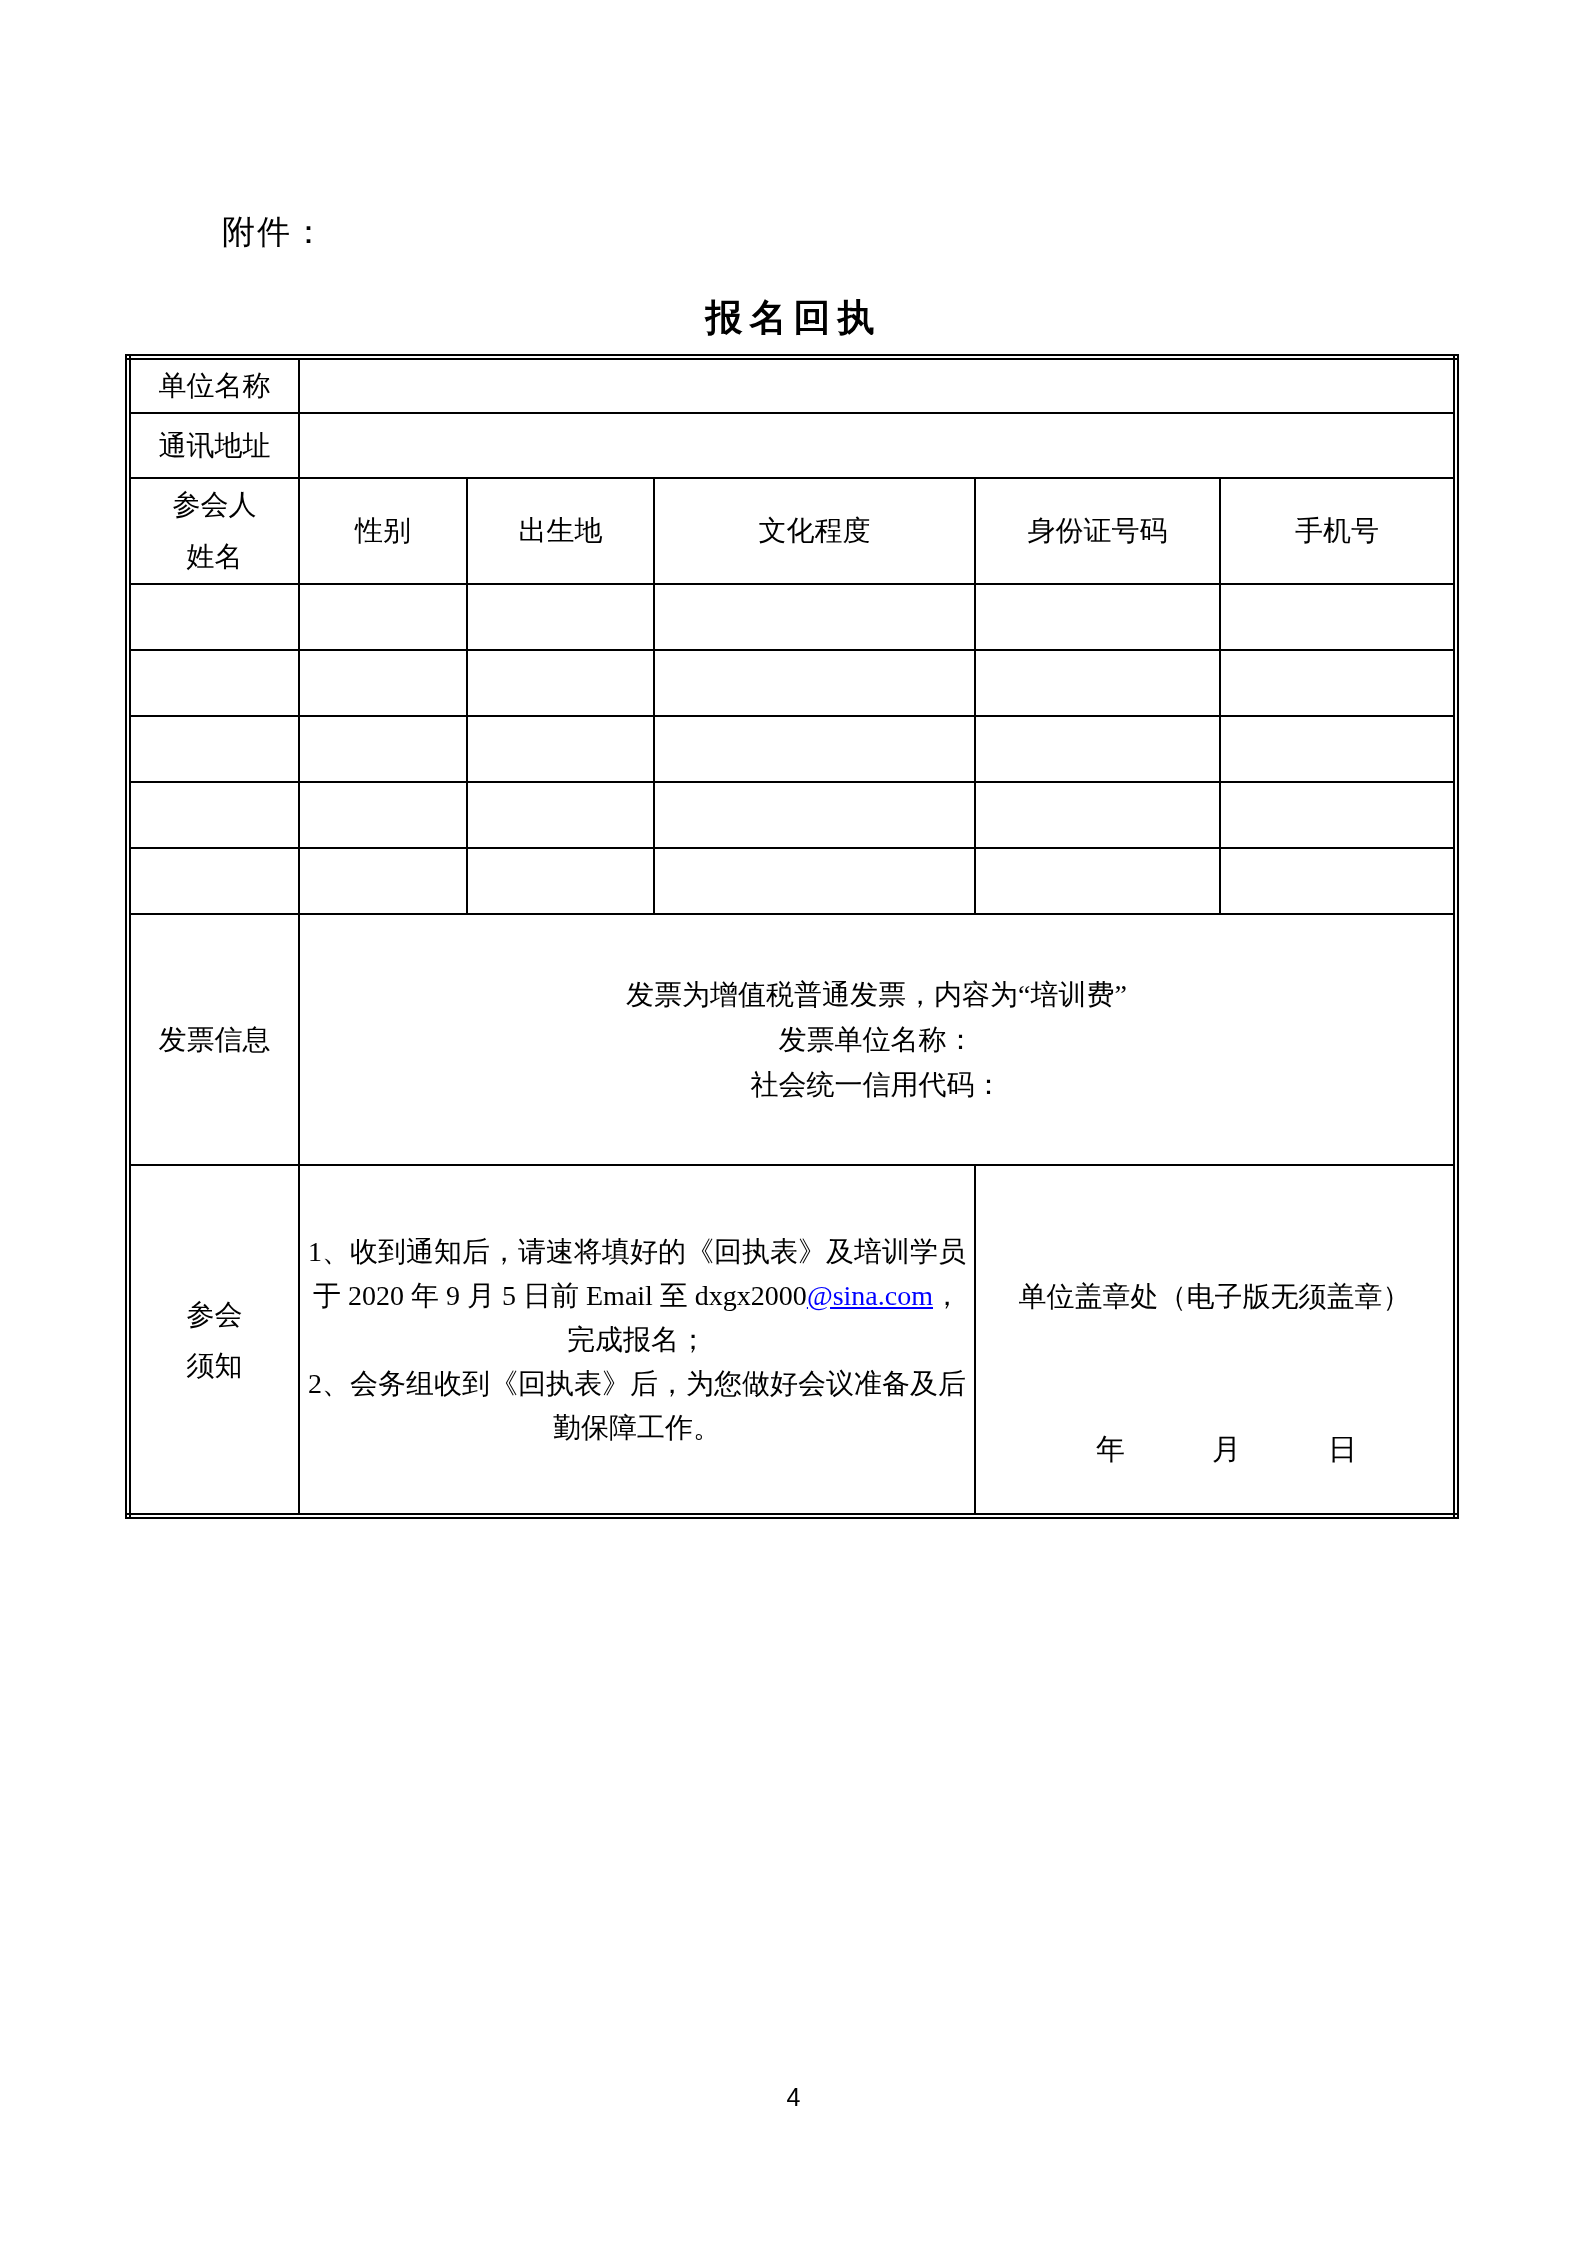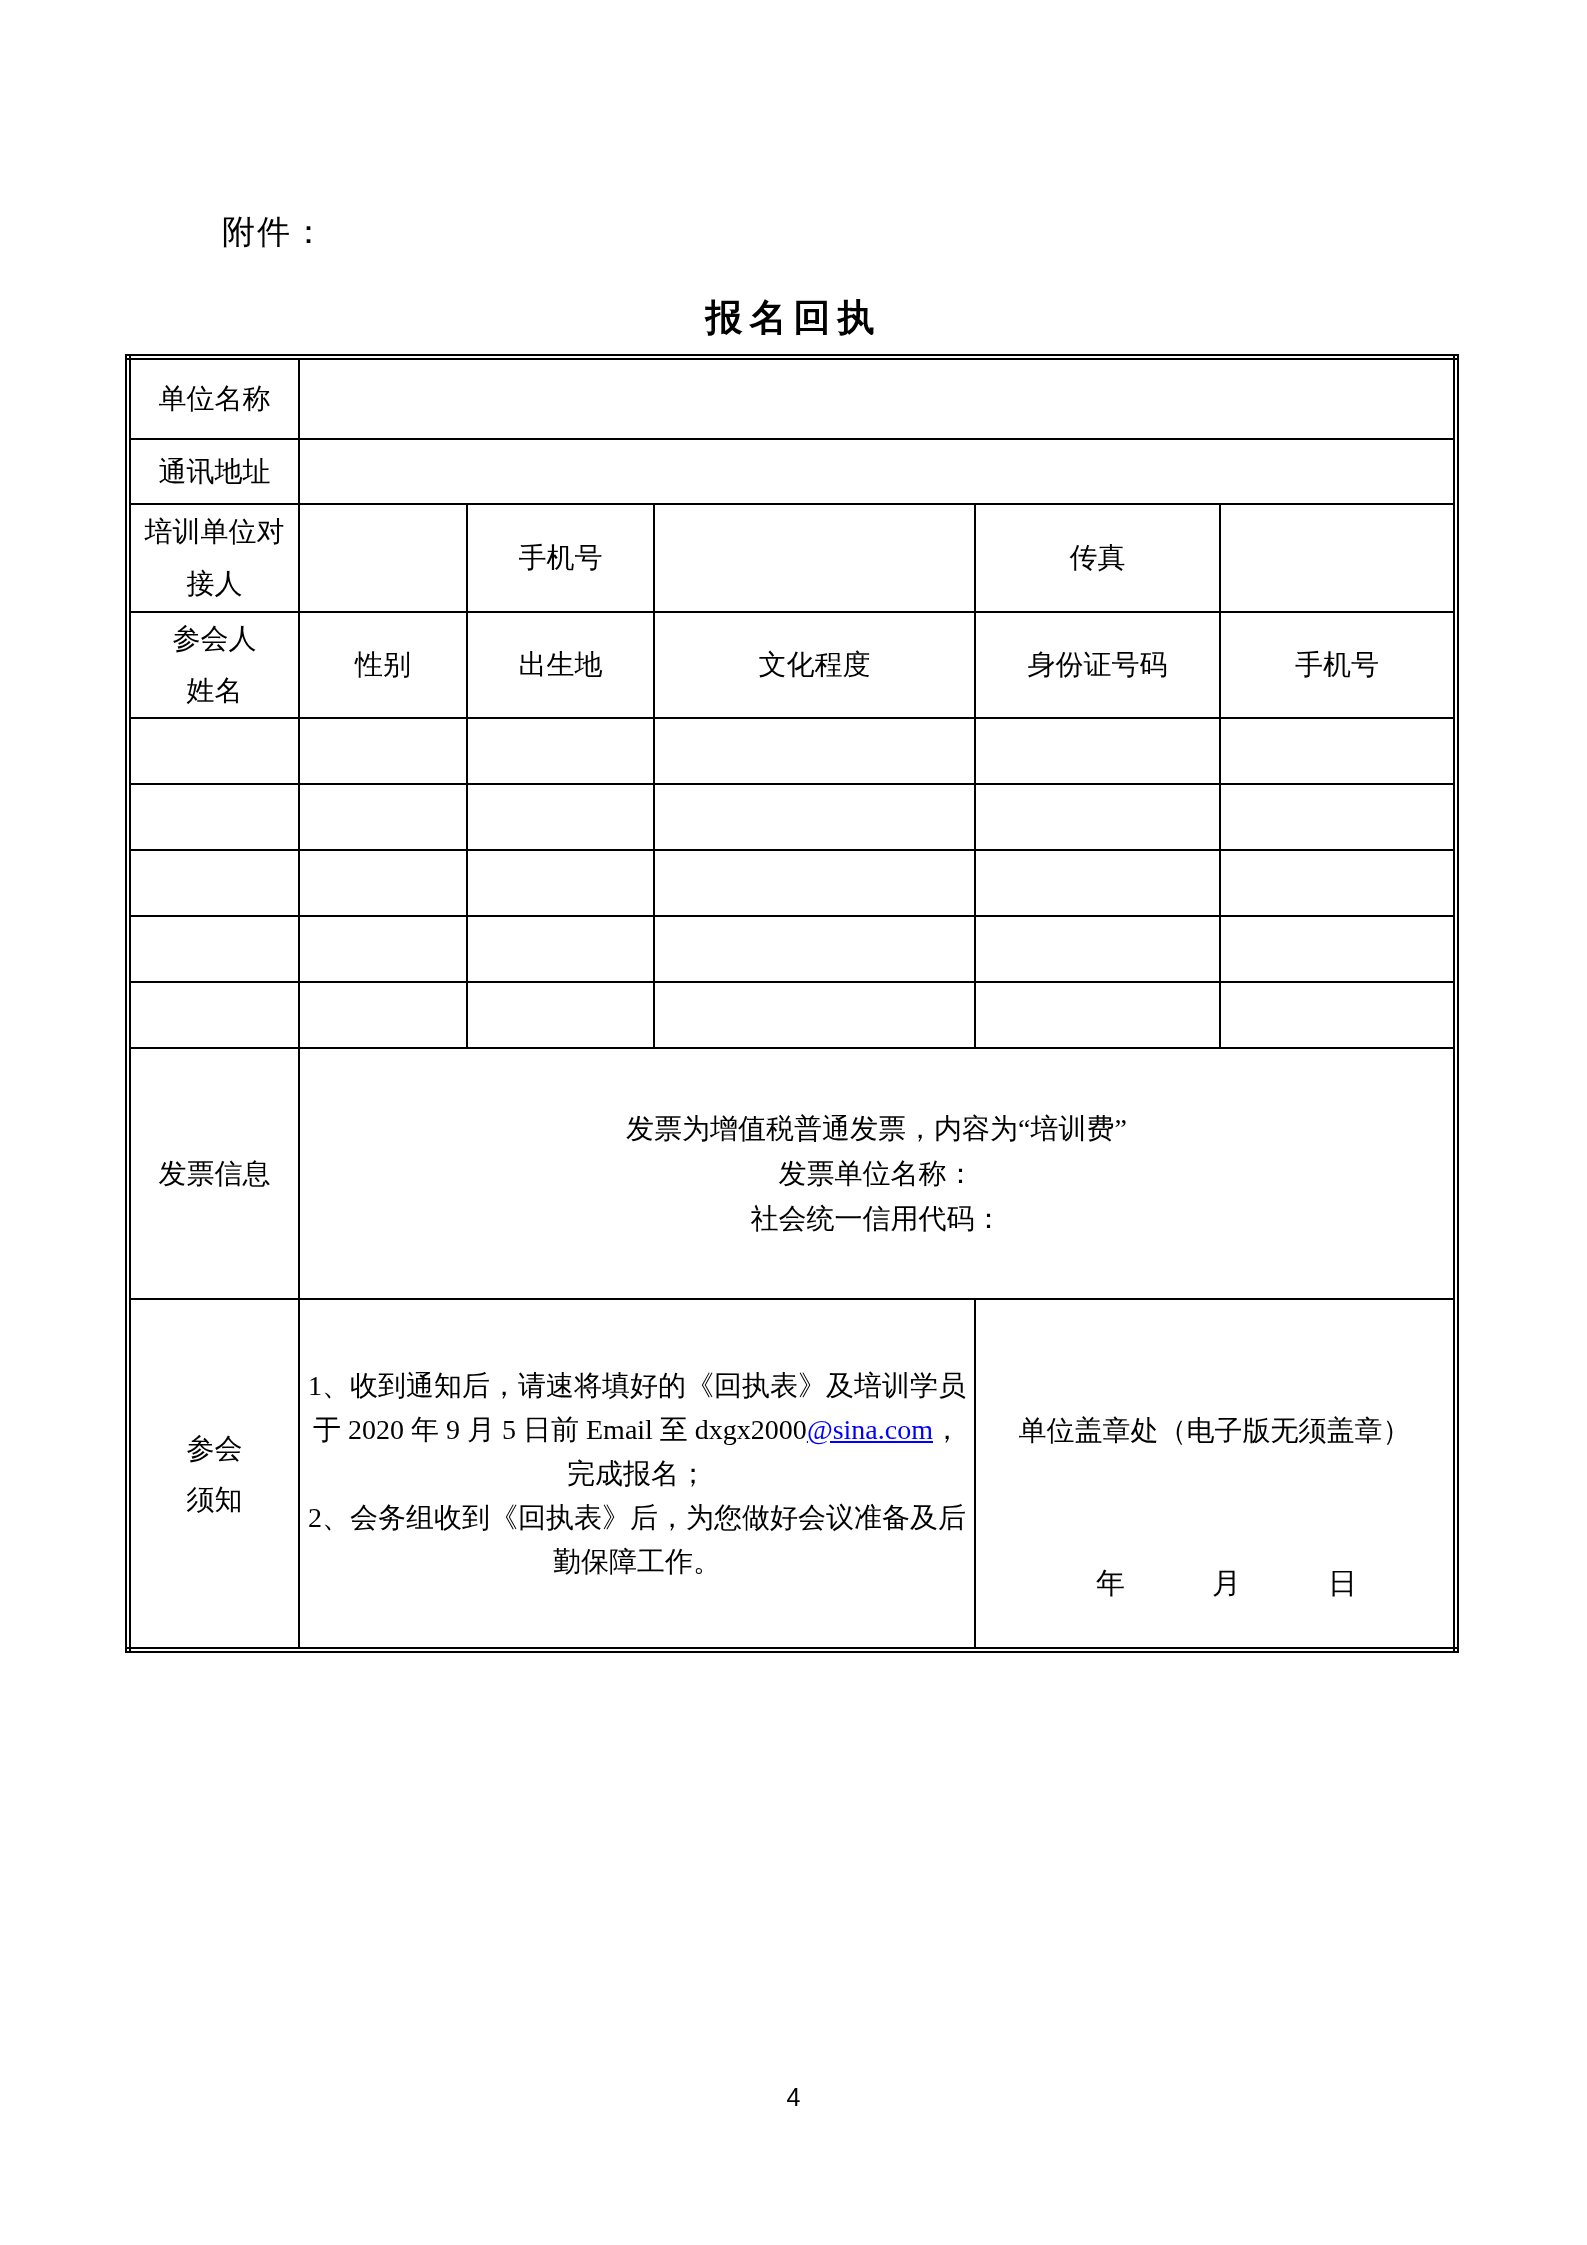--- a/index.html
+++ b/index.html
@@ -20,21 +20,21 @@
   table.form {
     position: absolute; left: 125px; top: 354px;
     border-collapse: collapse; table-layout: fixed;
     border: 6px double #000000;
   }
   table.form td {
     border: 2px solid #000000;
     font-size: 28px; text-align: center; vertical-align: middle;
     padding: 0; overflow: hidden;
   }
-  tr.r1 { height: 82px; }
+  tr.r1 { height: 56px; }
   tr.r2 { height: 65px; }
   tr.r3 { height: 108px; }
   tr.r4 { height: 106px; }
   tr.re { height: 66px; }
   tr.r10 { height: 251px; }
   tr.r11 { height: 347px; }
   .two-line { line-height: 52px; }
   td.invoice-content {
     text-align: left; vertical-align: top;
     padding: 16px 10px 0 16px; line-height: 45px; border-radius: 14px;
@@ -88,33 +88,20 @@
       <tr class="r1">
     <td>单位名称</td>
     <td colspan="5"></td>
   </tr>
 
   <tr class="r2">
     <td>通讯地址</td>
     <td colspan="5"></td>
   </tr>
 
-  <tr class="r3">
-    <td>
-      <div class="two-line">
-        <div>培训单位对</div>
-        <div>接人</div>
-      </div>
-    </td>
-    <td></td>
-    <td>手机号</td>
-    <td></td>
-    <td>传真</td>
-    <td></td>
-  </tr>
 
   <tr class="r4">
     <td>
       <div class="two-line">
         <div>参会人</div>
         <div>姓名</div>
       </div>
     </td>
     <td>性别</td>
     <td>出生地</td>

